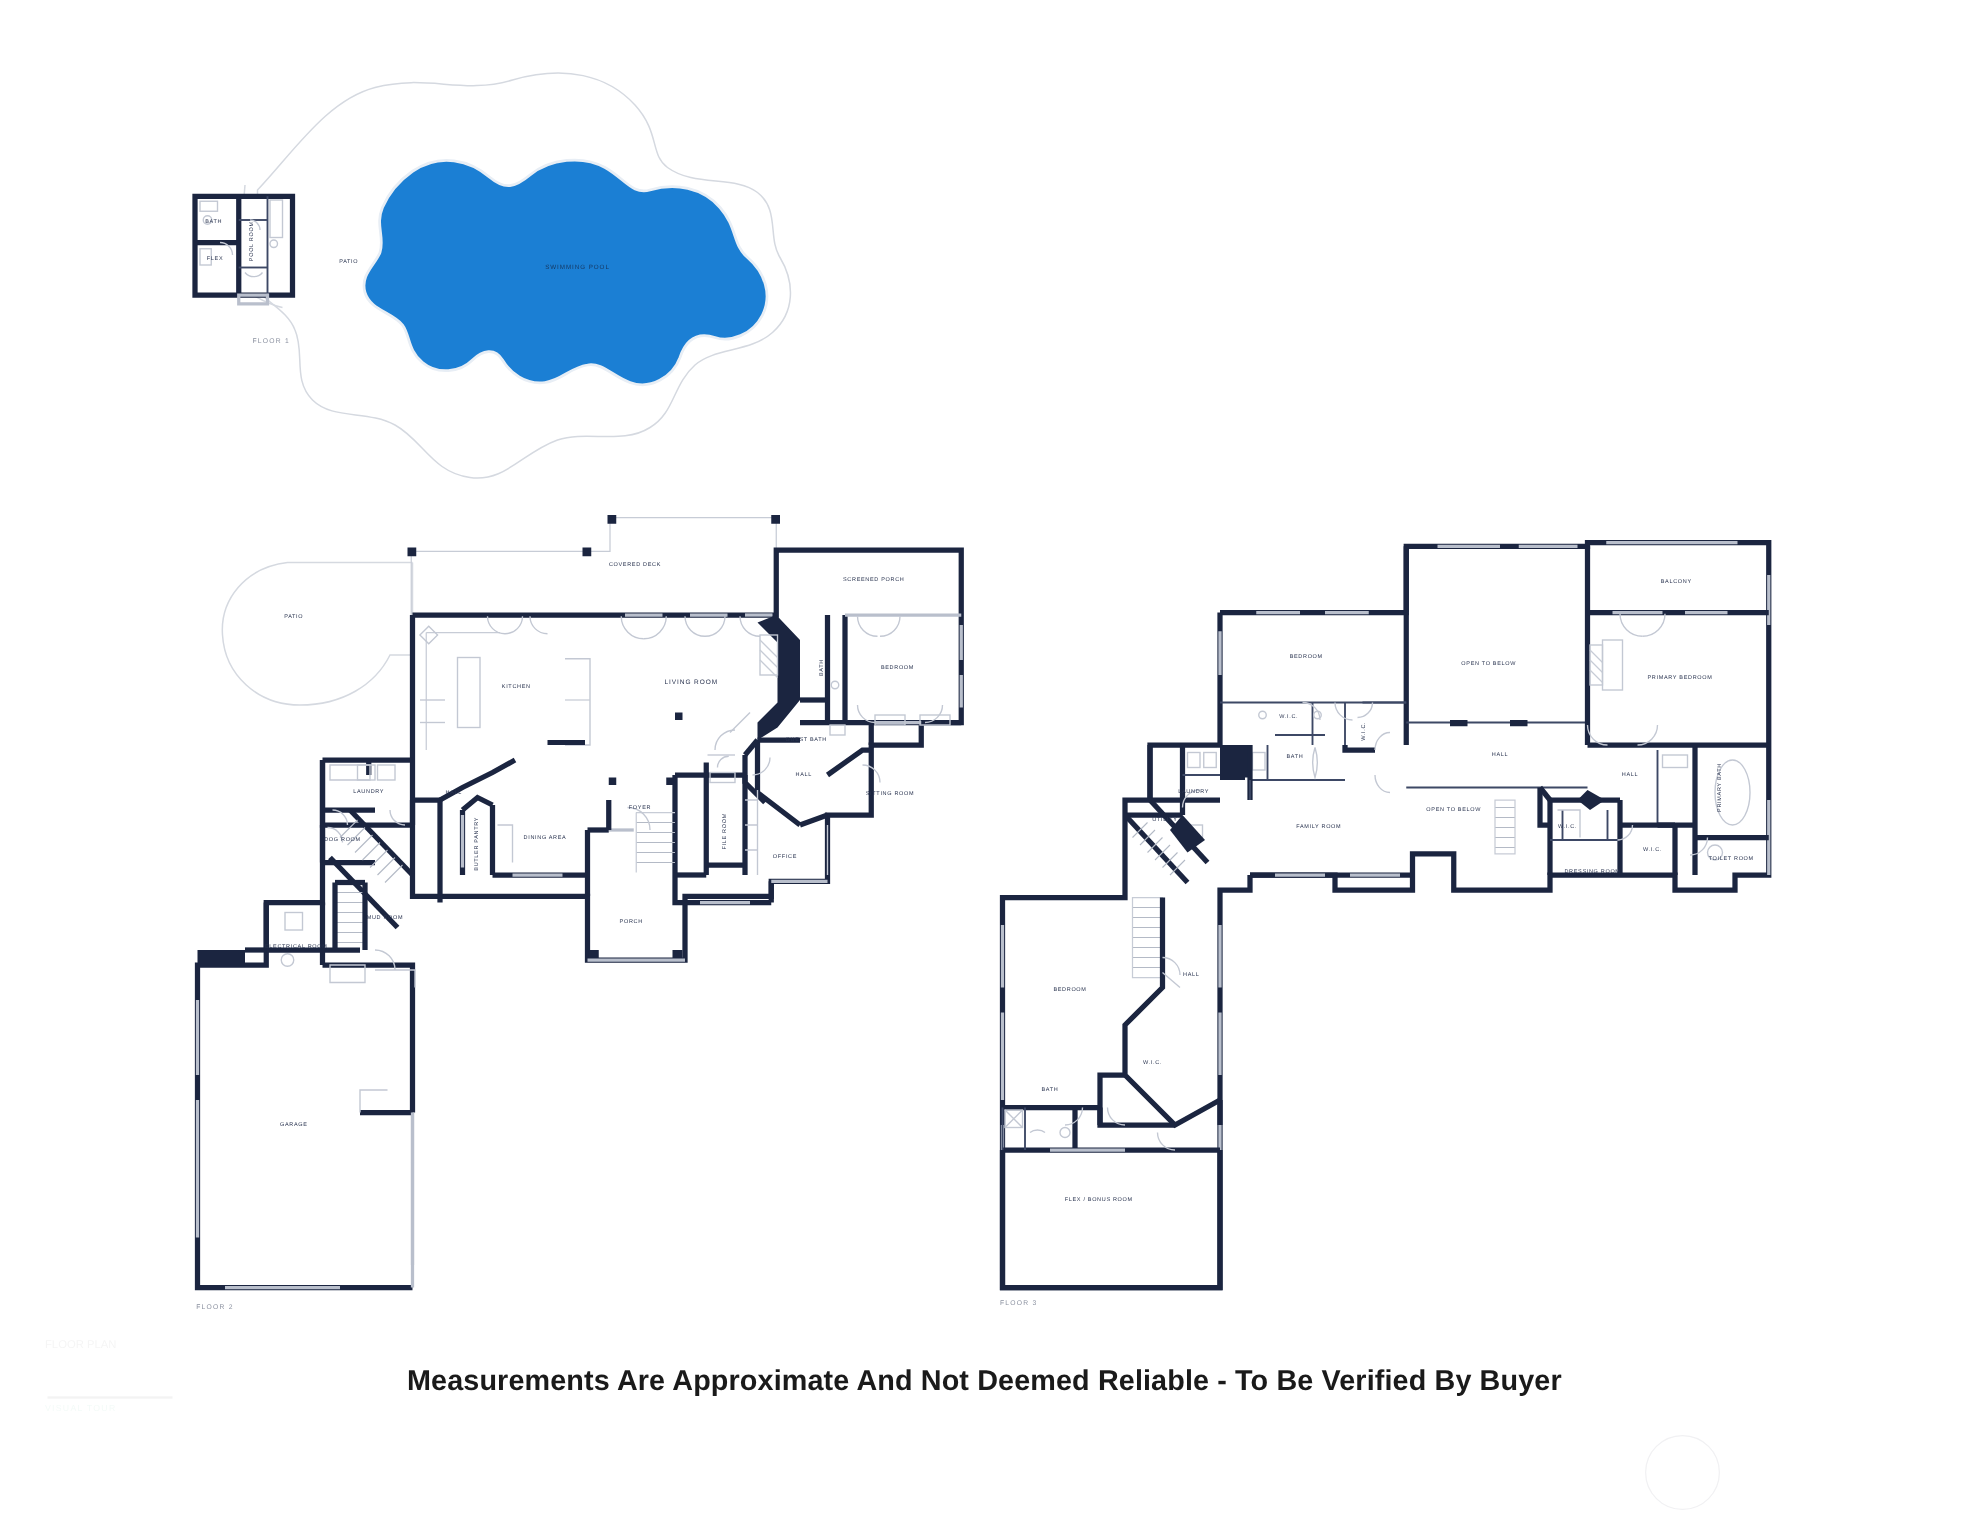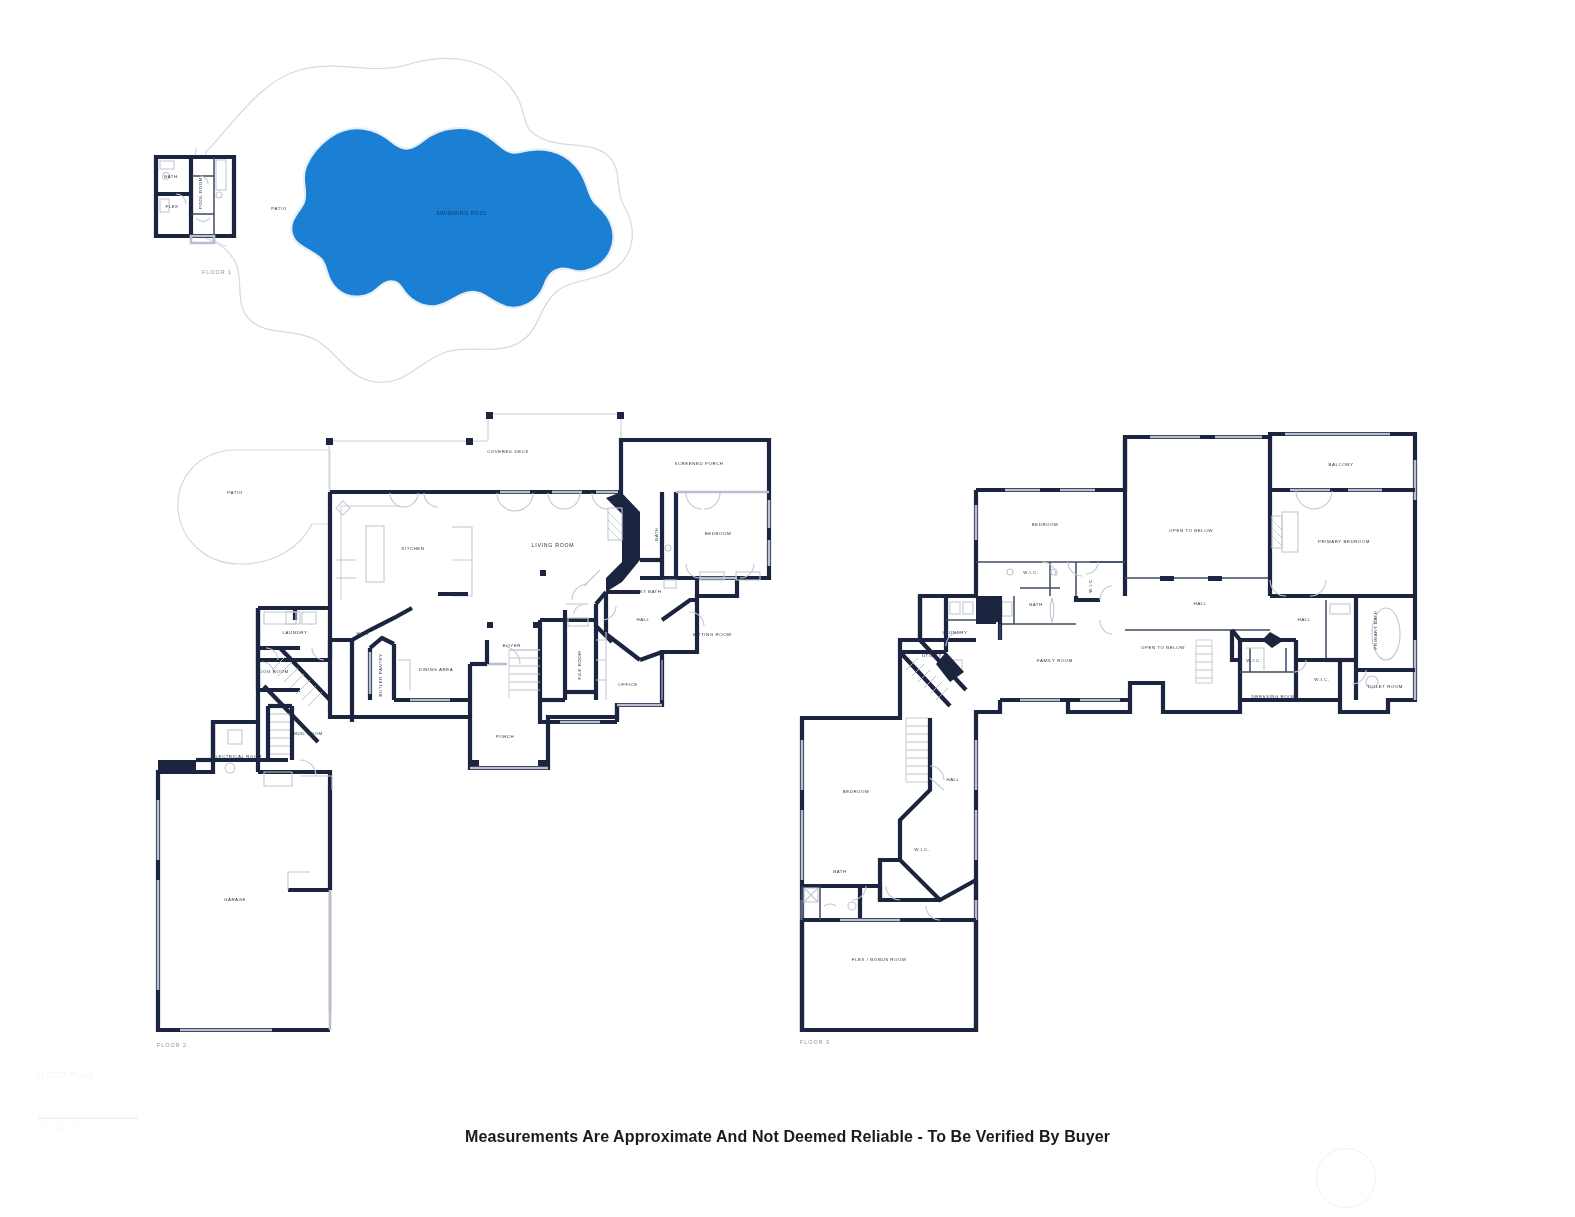--- a/index.html
+++ b/index.html
@@ -57,24 +57,24 @@
     font-size: 5.4px;
     letter-spacing: 1px;
     fill: #8b91a0;
     text-anchor: start;
   }
 
   #disclaimer {
     position: absolute;
     left: 0;
     right: 0;
-    top: 1128px;
+    top: 1091px;
     text-align: center;
     font-family: "Liberation Sans", sans-serif;
-    font-size: 16px;
+    font-size: 23px;
     font-weight: bold;
     color: #1a1a1a;
     letter-spacing: 0.1px;
   }
   #watermark {
     position: absolute;
     left: 28px;
     top: 1062px;
     width: 120px;
     height: 85px;

